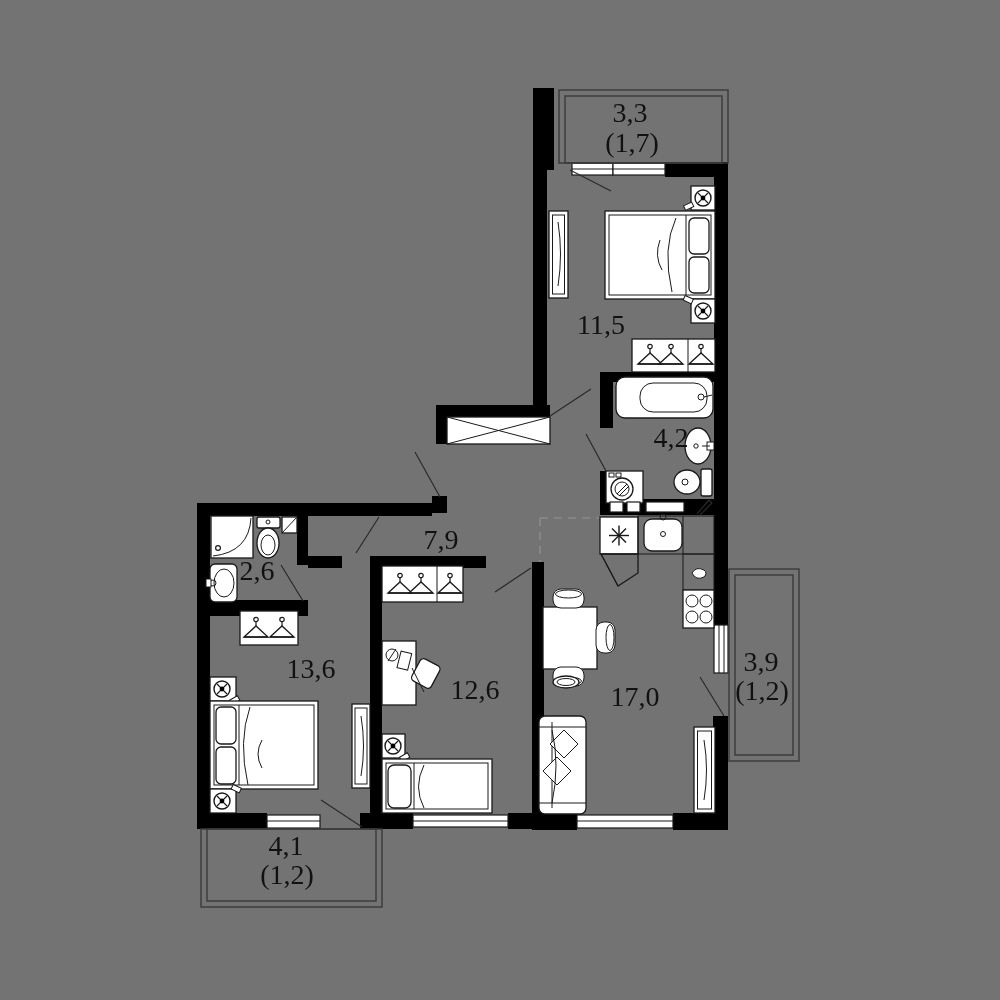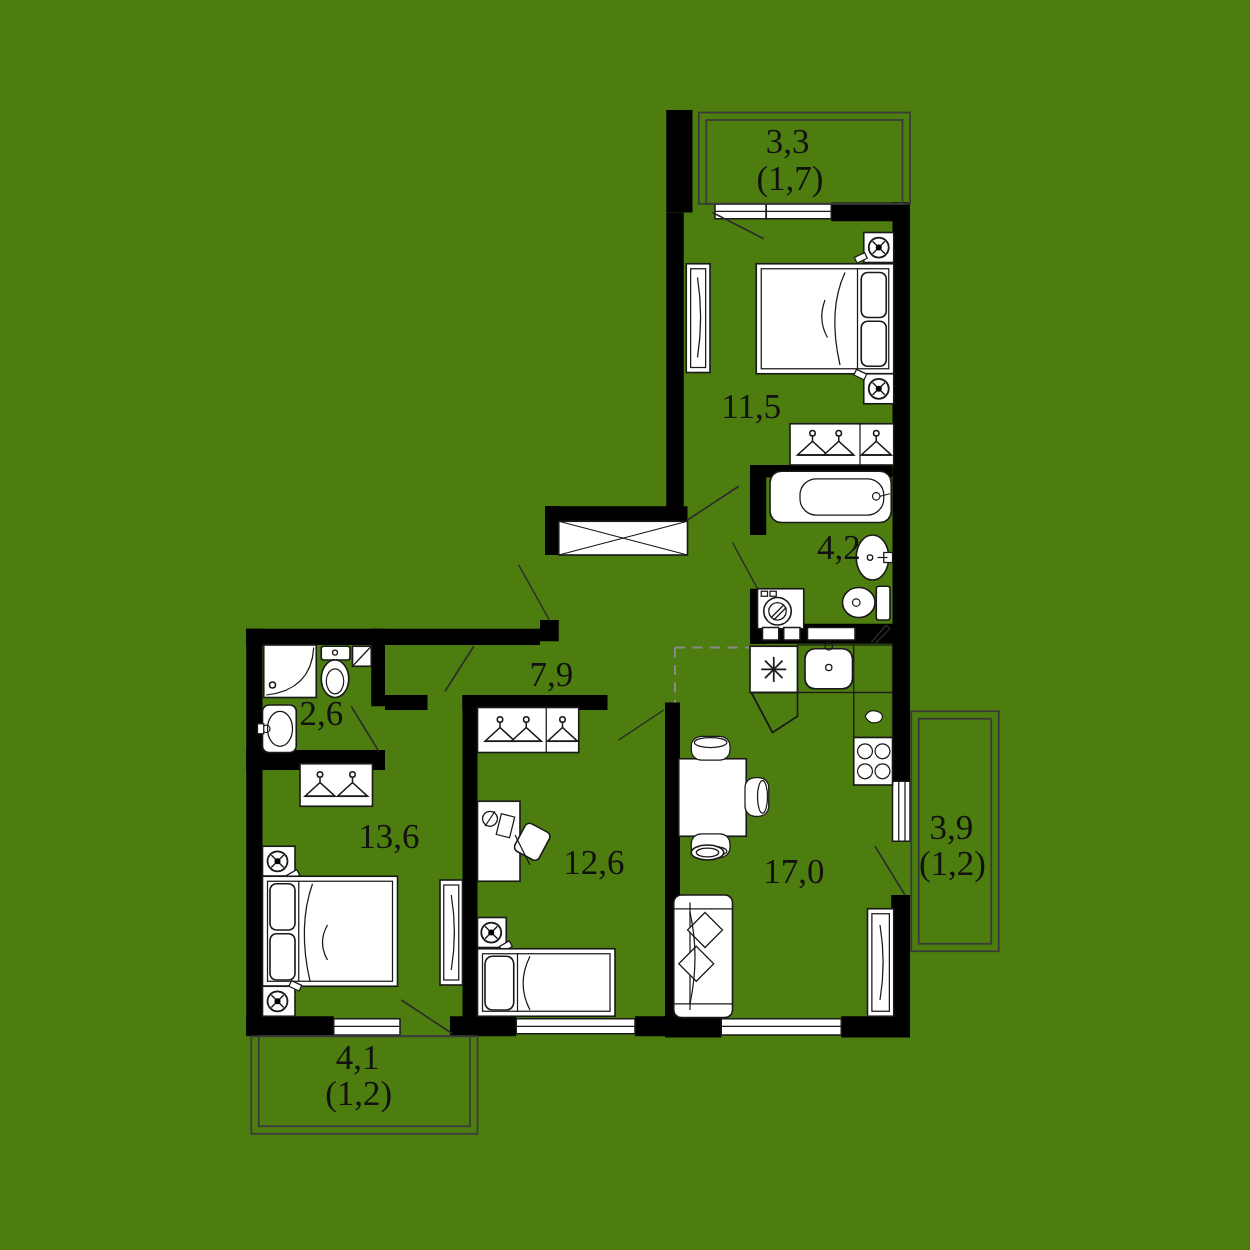--- a/index.html
+++ b/index.html
@@ -1,16 +1,16 @@
 <!DOCTYPE html>
 <html><head>
 <meta charset="utf-8">
 <style>
   html,body{margin:0;padding:0;background:#ffffff;}
-  .stage{position:relative;width:1000px;height:1000px;background:#4d7c0f;overflow:hidden;}
+  .stage{position:relative;width:1000px;height:1000px;background:#737373;overflow:hidden;}
   svg{position:absolute;left:0;top:0;}
   .wall{fill:#000000;stroke:none;}
   .furn{fill:#ffffff;stroke:#1a1a1a;stroke-width:1.3;}
   .ln{fill:none;stroke:#1a1a1a;stroke-width:1.3;}
   .thin{stroke-width:1;}
   .win{fill:#ffffff;stroke:#1a1a1a;stroke-width:1.2;}
   .door{fill:none;stroke:#2a2a2a;stroke-width:1.2;}
   .dash{fill:none;stroke:#8a8a8a;stroke-width:1.6;stroke-dasharray:8 6;}
   .bal{fill:none;stroke:#3a3a3a;stroke-width:1.4;}
   .lbl{font-family:"Liberation Serif","DejaVu Serif",serif;font-size:28px;fill:#111111;text-anchor:middle;}

